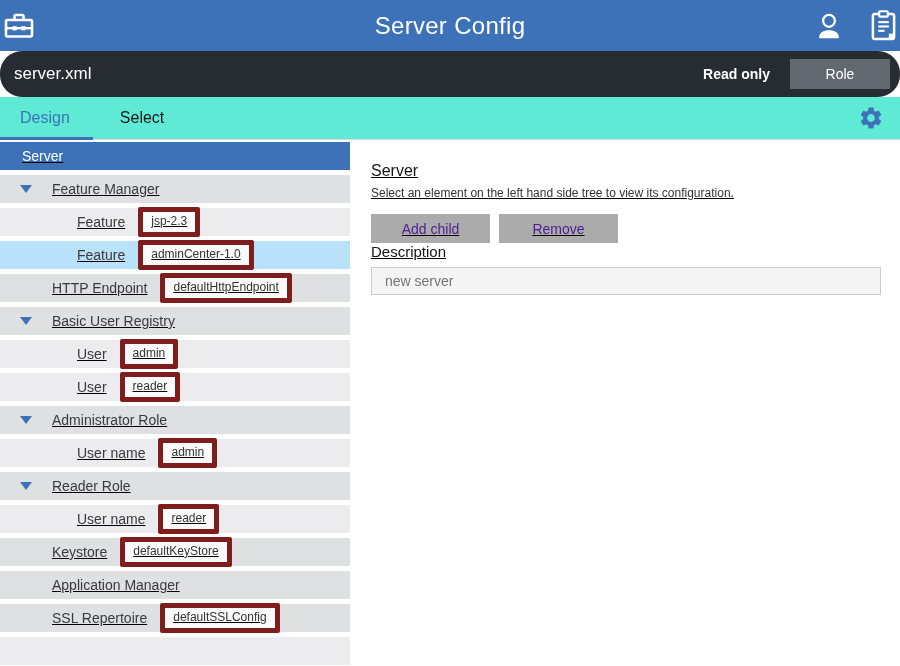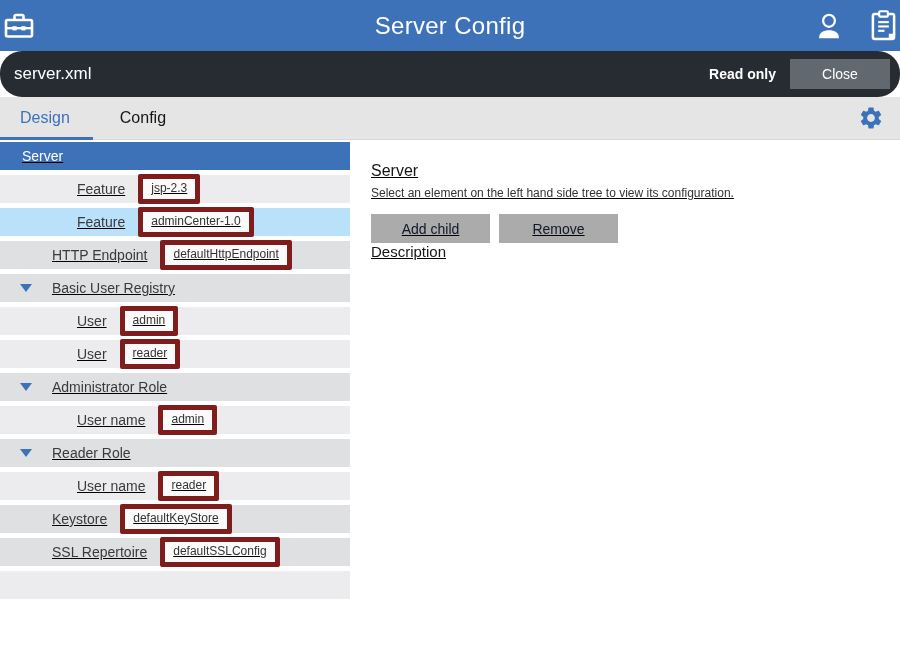--- a/index.html
+++ b/index.html
@@ -11,27 +11,27 @@
     position:relative; padding:0 3px; }
   .app-bar .title { position:absolute; left:0; right:0; text-align:center;
     color:#fff; font-size:24px; font-weight:400; letter-spacing:.3px; }
   .app-bar .right-icons { margin-left:auto; display:flex; align-items:center; gap:26px; }
   .icon-btn { display:flex; align-items:center; justify-content:center; cursor:pointer; }
 
   
   .file-bar { height:46px; background:#272c33; display:flex; align-items:center;
     padding:0 10px 0 14px;border-radius:22px; }
   .file-bar .filename { color:#fff; font-size:17px; }
-  .file-bar .right { margin-left:auto; display:flex; align-items:center; gap:14px; }
+  .file-bar .right { margin-left:auto; display:flex; align-items:center; gap:20px; }
   .file-bar .readonly { color:#fff; font-size:14px; font-weight:600; }
   .close-btn { width:100px; height:30px; background:#62686f; color:#fff; border:none;
     font-size:14px; font-weight:500; font-family:inherit; cursor:pointer; }
 
   
-  .tab-bar { height:43px; background:#e5e5e5; border-bottom:1px solid #d9d9d9;
+  .tab-bar { height:43px; background:#5eead4; border-bottom:1px solid #d9d9d9;
     display:flex; align-items:center; position:relative; }
   .tab { font-size:16px; color:#161616; cursor:pointer; }
   .tab.design { margin-left:20px; color:#3d72b8; }
   .tab.source { margin-left:50px; }
   .tab-underline { position:absolute; left:0; bottom:-1px; width:93px; height:3px;
     background:#3d72b8; }
   .tab-bar .gear { position:absolute; right:16px; top:8px; cursor:pointer; }
 
   
   .main { display:flex; height:526px;text-decoration:underline; }
@@ -49,21 +49,21 @@
     border-left:6.5px solid transparent; border-right:6.5px solid transparent;
     border-top:8px solid #3d72b8; }
   .badge { margin-left:13px; background:#fafafa; border:5px solid #7f1d1d;
     border-radius:2px; padding:2px 8px 3px; font-size:12px; color:#333; line-height:1.3; }
 
   
   .detail { flex:1; padding:22px 19px 0 21px; background:#fff; }
   .detail h2 { font-size:16px; font-weight:400; color:#161616; }
   .detail .subtitle { margin-top:6px; font-size:12px; color:#333; }
   .btn-row { margin-top:14px; display:flex; gap:9px; }
-  .gray-btn { width:119px; height:29px; background:#ababab; color:#0f172a;
+  .gray-btn { width:119px; height:29px; background:#ababab; color:#4c1d95;
     border:none; font-size:14px; font-family:inherit; }
   .desc-label { font-size:15px; color:#161616; }
   .desc-input { margin-top:7px; width:510px; height:28px; background:#f4f4f4;
     border:1px solid #ccc; color:#757575; font-size:14px; padding:0 13px;
     font-family:inherit; }
 </style>
 </head>
 <body>
 
 <div class="app-bar">
@@ -94,39 +94,43 @@
         <rect x="19.5" y="24.5" width="4.5" height="4.5" fill="#fff"></rect>
       </svg>
     </span>
   </span>
 </div>
 
 <div class="file-bar">
   <span class="filename">server.xml</span>
   <span class="right">
     <span class="readonly">Read only</span>
-    <button class="close-btn">Close</button>
+    <button class="close-btn">Role</button>
   </span>
 </div>
 
 <div class="tab-bar">
   <span class="tab design">Design</span>
-  <span class="tab source">Config</span>
+  <span class="tab source">Select</span>
   <span class="tab-underline"></span>
   <span class="gear">
     <svg width="26" height="26" viewBox="0 0 24 24">
       <path fill="#3d72b8" fill-rule="evenodd" d="M19.14,12.94c0.04-0.3,0.06-0.61,0.06-0.94c0-0.32-0.02-0.64-0.07-0.94l2.03-1.58c0.18-0.14,0.23-0.41,0.12-0.61l-1.92-3.32c-0.12-0.22-0.37-0.29-0.59-0.22l-2.39,0.96c-0.5-0.38-1.03-0.7-1.62-0.94L14.4,2.81c-0.04-0.24-0.24-0.41-0.48-0.41h-3.84c-0.24,0-0.43,0.17-0.47,0.41L9.25,5.35C8.66,5.59,8.12,5.92,7.63,6.29L5.24,5.33c-0.22-0.08-0.47,0-0.59,0.22L2.74,8.87C2.62,9.08,2.66,9.34,2.86,9.48l2.03,1.58C4.84,11.36,4.8,11.69,4.8,12s0.02,0.64,0.07,0.94l-2.03,1.58c-0.18,0.14-0.23,0.41-0.12,0.61l1.92,3.32c0.12,0.22,0.37,0.29,0.59,0.22l2.39-0.96c0.5,0.38,1.03,0.7,1.62,0.94l0.36,2.54c0.05,0.24,0.24,0.41,0.48,0.41h3.84c0.24,0,0.44-0.17,0.47-0.41l0.36-2.54c0.59-0.24,1.13-0.56,1.62-0.94l2.39,0.96c0.22,0.08,0.47,0,0.59-0.22l1.92-3.32c0.12-0.22,0.07-0.47-0.12-0.61L19.14,12.94z M12,15.6c-1.98,0-3.6-1.62-3.6-3.6s1.62-3.6,3.6-3.6s3.6,1.62,3.6,3.6S13.98,15.6,12,15.6z"></path>
     </svg>
   </span>
 </div>
 
 <div class="main">
   <div class="tree">
       <div class="tree-row level-0 shade-root-selected">
         <span>Server</span>
+      </div>
+      <div class="tree-row level-1 shade-parent">
+        <span class="tri"></span>
+        <span>Feature Manager</span>
       </div>
       <div class="tree-row level-2 shade-child">
         <span>Feature</span>
         <span class="badge">jsp-2.3</span>
       </div>
       <div class="tree-row level-2 shade-selected-child">
         <span>Feature</span>
         <span class="badge">adminCenter-1.0</span>
       </div>
       <div class="tree-row level-1 shade-parent">
@@ -159,30 +163,34 @@
       </div>
       <div class="tree-row level-2 shade-child">
         <span>User name</span>
         <span class="badge">reader</span>
       </div>
       <div class="tree-row level-1 shade-parent">
         <span>Keystore</span>
         <span class="badge">defaultKeyStore</span>
       </div>
       <div class="tree-row level-1 shade-parent">
+        <span>Application Manager</span>
+      </div>
+      <div class="tree-row level-1 shade-parent">
         <span>SSL Repertoire</span>
         <span class="badge">defaultSSLConfig</span>
       </div>
       <div class="tree-row level-1 shade-child">
         <span></span>
       </div>
     </div>
 
   <div class="detail">
     <h2>Server</h2>
     <div class="subtitle">Select an element on the left hand side tree to view its configuration.</div>
     <div class="btn-row">
       <button class="gray-btn" disabled="">Add child</button>
       <button class="gray-btn" disabled="">Remove</button>
     </div>
     <div class="desc-label">Description</div>
+    <input class="desc-input" type="text" value="new server" style="">
   </div>
 </div>
 
 </body></html>

